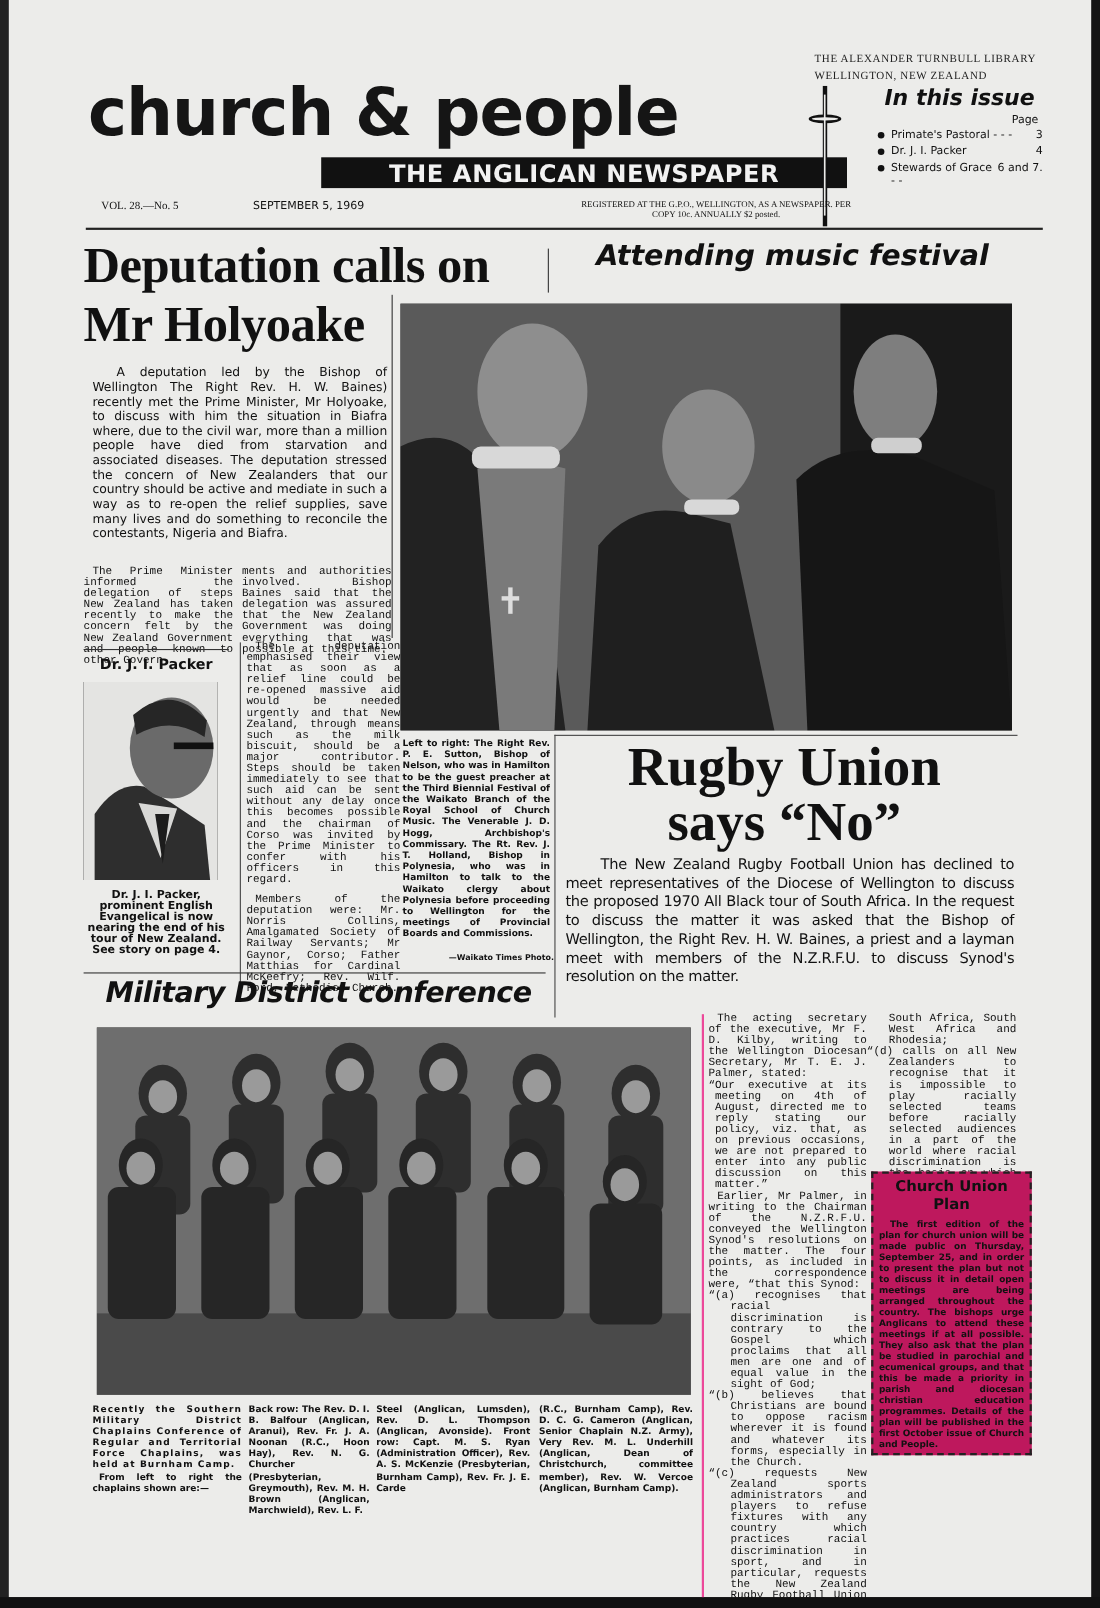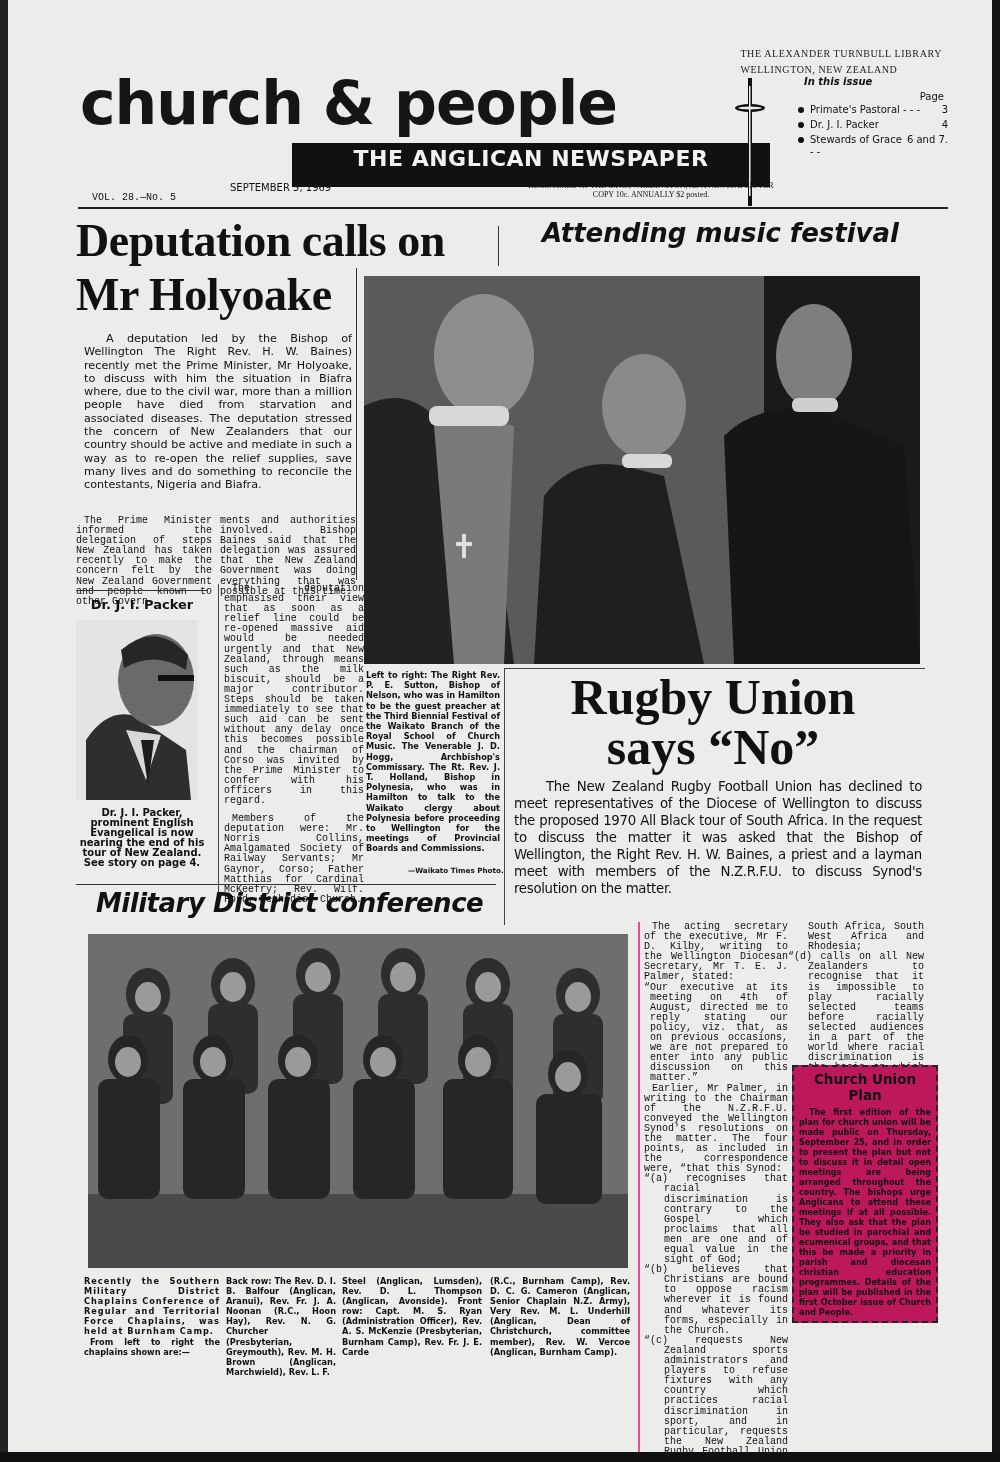--- a/index.html
+++ b/index.html
@@ -1,30 +1,30 @@
 <!DOCTYPE html>
 <html><head>
 <meta charset="utf-8">
 <style>
   html,body{margin:0;padding:0;}
   body{width:1000px;height:1462px;background:#1a1a1a;position:relative;overflow:hidden;font-family:"Liberation Serif",serif;color:#111;}
   .page{position:absolute;left:8px;top:0;width:984px;height:1452px;background:#ececea;}
   .abs{position:absolute;}
   .stamp{right:50px;top:46px;font-family:"Liberation Serif",serif;font-size:10px;letter-spacing:0.6px;text-align:left;line-height:16px;color:#222;}
   .masthead-title{left:72px;top:68px;font-family:"DejaVu Sans",sans-serif;font-weight:bold;font-size:60px;letter-spacing:-1px;line-height:70px;color:#151515;}
-  .subtitle-bar{left:284px;top:143px;width:478px;height:44px;background:#111;color:#f2f2f2;font-family:"DejaVu Sans",sans-serif;font-weight:bold;font-size:22px;text-align:center;line-height:32px;letter-spacing:0.5px;}
+  .subtitle-bar{left:284px;top:143px;width:478px;height:28px;background:#111;color:#f2f2f2;font-family:"DejaVu Sans",sans-serif;font-weight:bold;font-size:22px;text-align:center;line-height:32px;letter-spacing:0.5px;}
   .cross{left:727px;top:78px;width:30px;height:128px;}
   .issue-box{left:790px;top:76px;width:150px;font-family:"DejaVu Sans",sans-serif;color:#111;}
-  .issue-title{font-style:italic;font-weight:bold;font-size:10px;margin-left:6px;}
+  .issue-title{font-style:italic;font-weight:bold;font-size:20px;margin-left:6px;}
   .issue-page{text-align:right;font-size:10px;margin:4px 4px 2px 0;}
   .issue-item{font-size:10px;line-height:12px;display:flex;margin-bottom:3px;}
   .issue-item .dot{width:6px;height:6px;border-radius:50%;background:#111;margin:3px 6px 0 0;flex:none;}
   .issue-item .txt{flex:1;}
   .issue-item .pg{margin-left:4px;white-space:nowrap;}
-  .vol{left:84px;top:192px;font-family:Liberation Mono, monospace;font-size:10px;text-align:right;}
+  .vol{left:84px;top:182px;font-family:Liberation Serif, serif;font-size:10px;text-align:right;}
   .date{left:222px;top:182px;font-family:"DejaVu Sans",sans-serif;font-size:10px;text-align:right;}
   .reg{left:512px;top:181px;width:262px;font-family:"Liberation Serif",serif;font-size:8px;line-height:9px;text-align:center;}
   .rule{left:70px;top:207px;width:870px;height:2px;background:#222;}
   .headline{font-family:"Liberation Serif",serif;font-weight:bold;color:#111;}
   .h-deputation{left:68px;top:214px;width:430px;font-size:46px;line-height:54px;letter-spacing:-0.5px;}
   .h-music{left:534px;top:218px;font-family:"DejaVu Sans",sans-serif;font-style:italic;font-weight:bold;font-size:26px;}
   .vline{background:#333;width:1px;}
   .photo{background:#3a3a3a;overflow:hidden;}
   .lede{left:76px;top:332px;width:268px;font-family:"DejaVu Sans",sans-serif;font-size:11.2px;line-height:13.3px;text-align:justify;text-indent:22px;}
   .body-sm{font-family:Liberation Mono, monospace;font-size:10px;line-height:10.1px;text-align:justify;}

